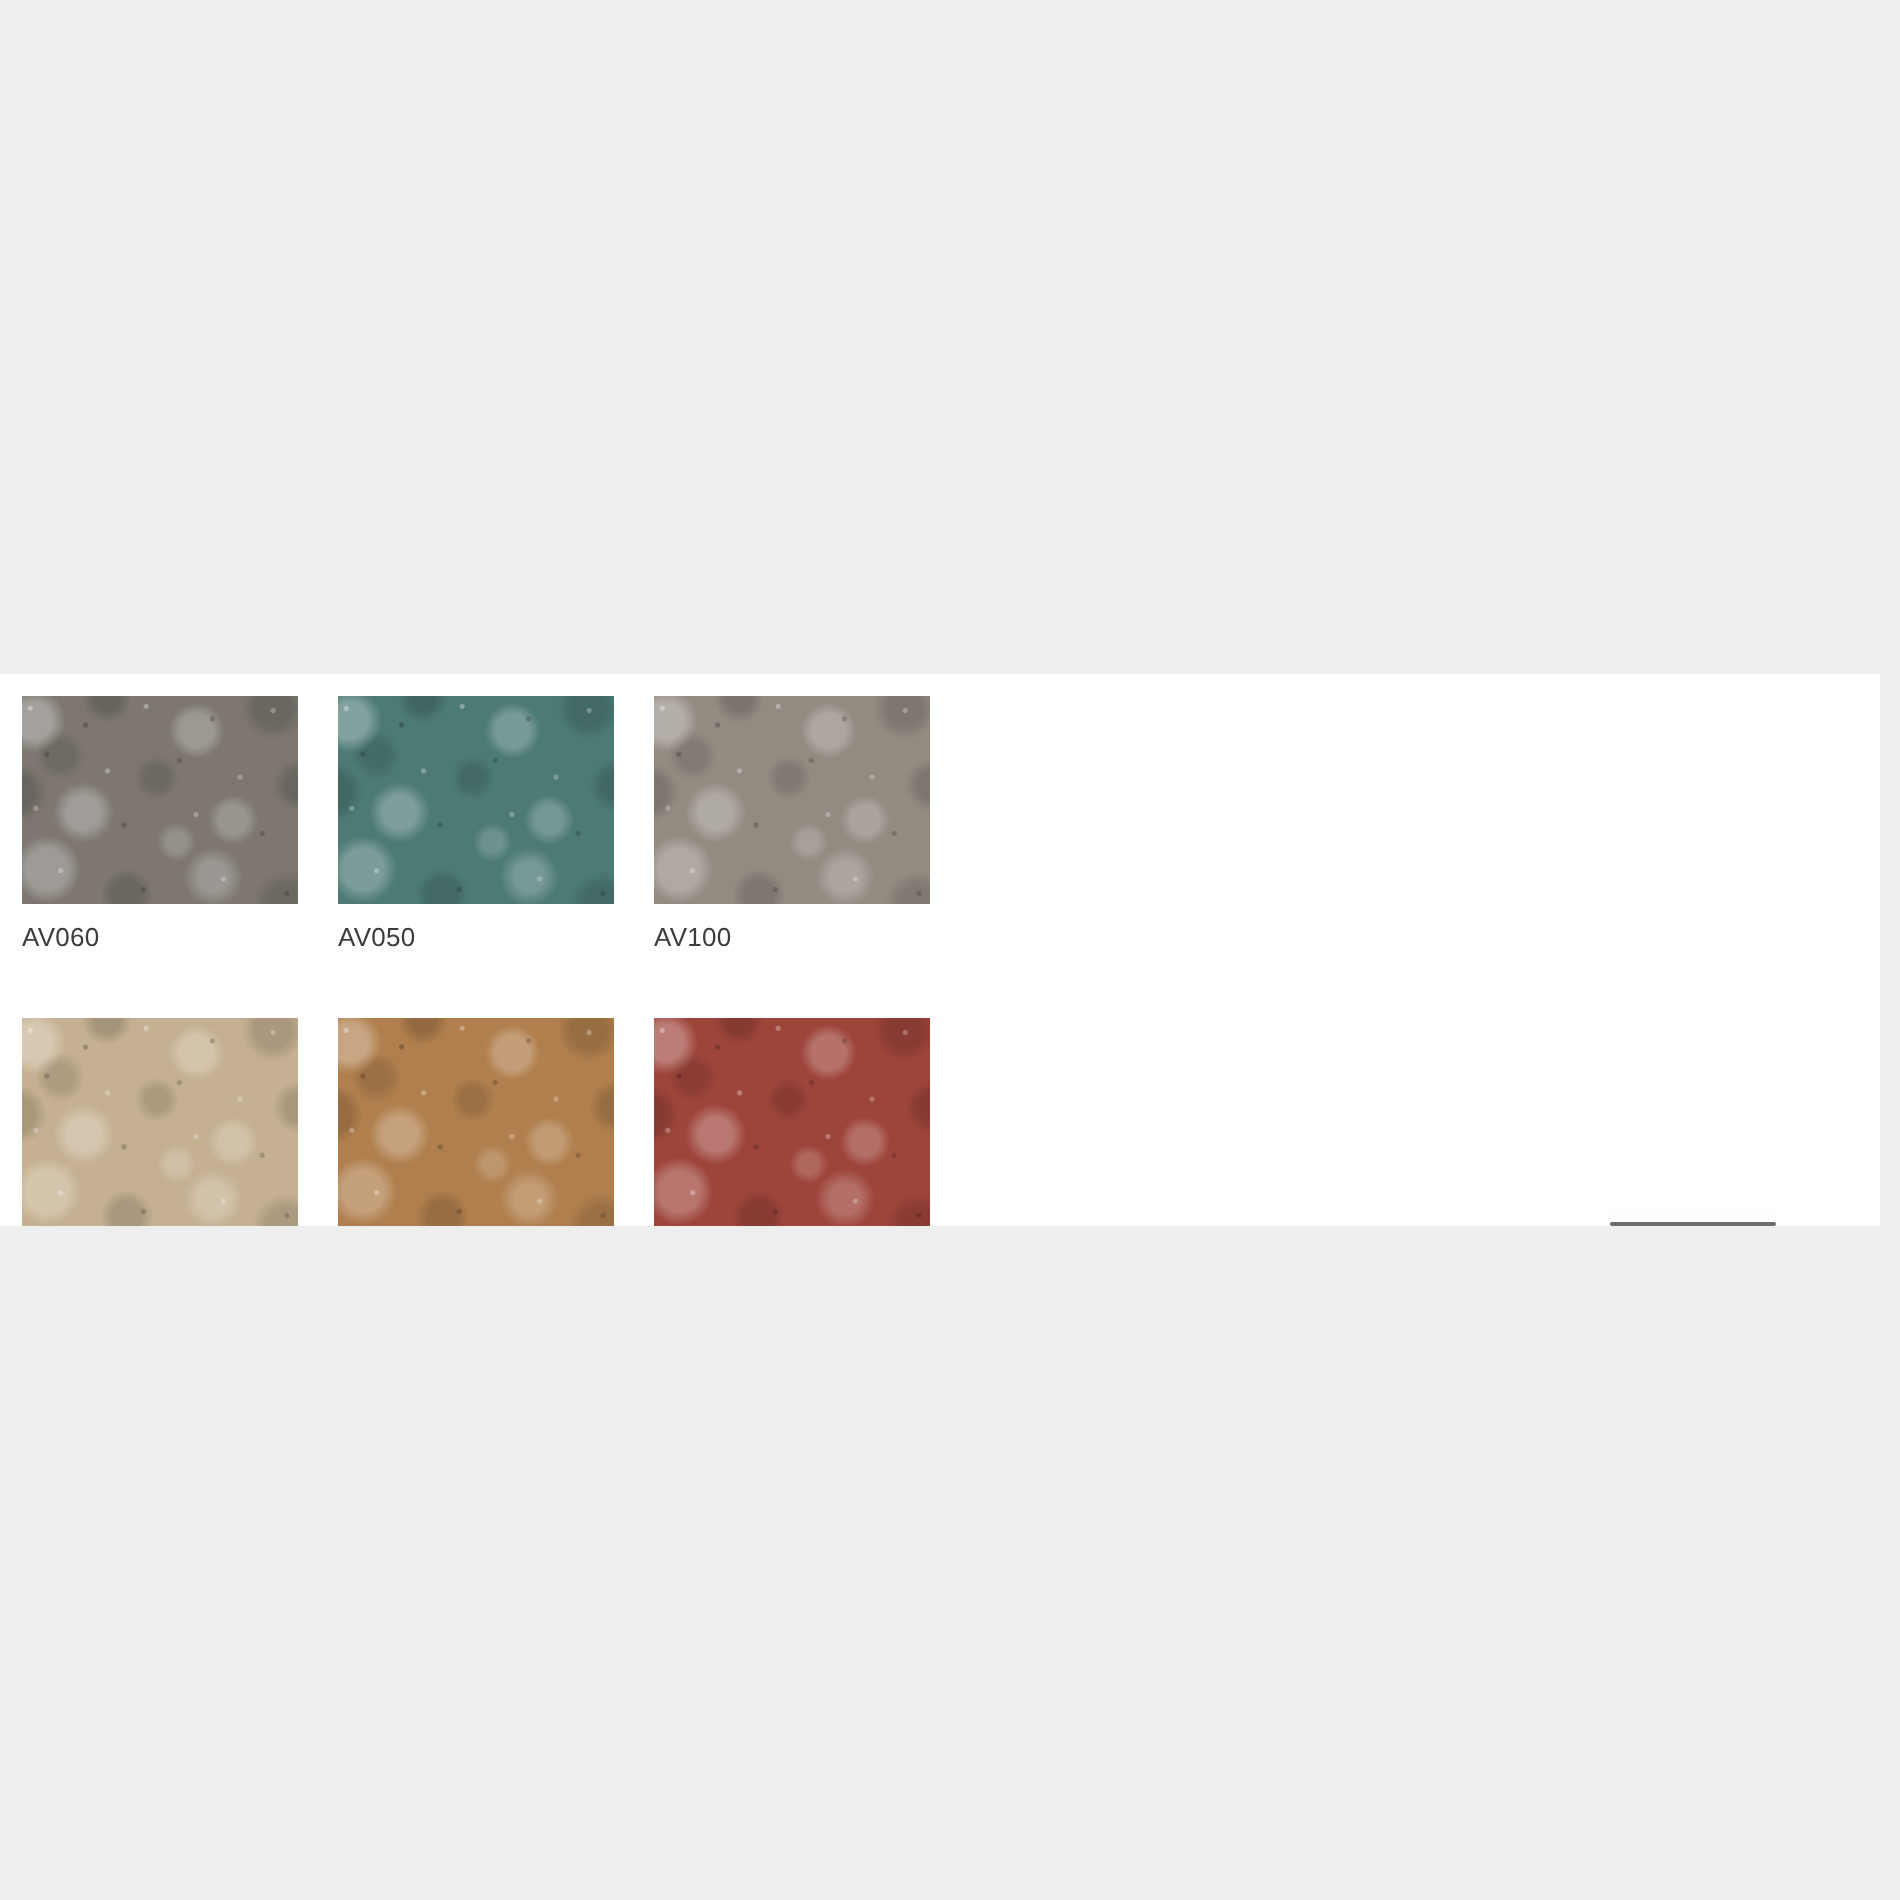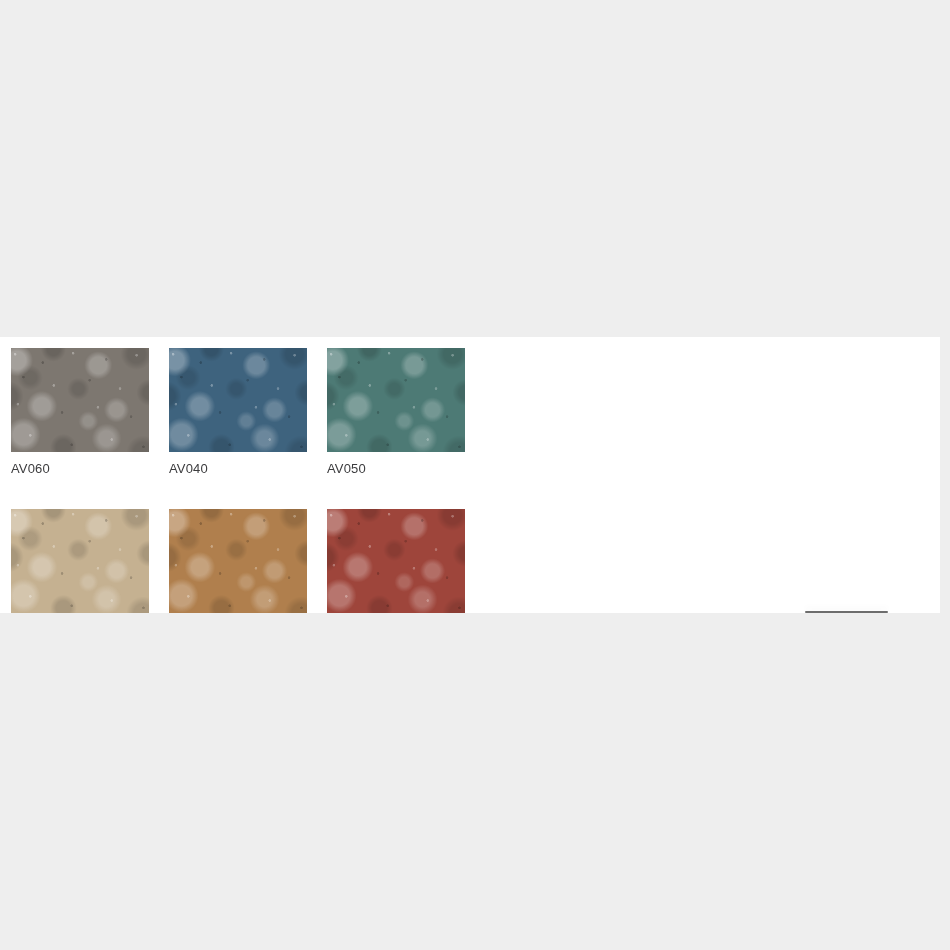--- a/index.html
+++ b/index.html
@@ -156,26 +156,26 @@
   <div class="bottom-filler"></div>
 
   <div class="panel">
     <div class="swatch-grid" id="swatch-grid">
         <div class="swatch-row">
           <div class="swatch-cell">
             <div class="swatch-chip" style="background-color: rgb(125, 119, 112);"></div>
             <div class="swatch-label">AV060</div>
           </div>
           <div class="swatch-cell">
-            <div class="swatch-chip" style="background-color: rgb(62, 99, 126);"></div>
-            <div class="swatch-label">AV040</div>
+            <div class="swatch-chip" style="background-color: rgb(77, 122, 117);"></div>
+            <div class="swatch-label">AV050</div>
           </div>
           <div class="swatch-cell">
-            <div class="swatch-chip" style="background-color: rgb(77, 122, 117);"></div>
-            <div class="swatch-label">AV050</div>
+            <div class="swatch-chip" style="background-color: rgb(147, 139, 130);"></div>
+            <div class="swatch-label">AV100</div>
           </div>
         </div>
         <div class="swatch-row">
           <div class="swatch-cell">
             <div class="swatch-chip" style="background-color: rgb(197, 177, 145);"></div>
           </div>
           <div class="swatch-cell">
             <div class="swatch-chip" style="background-color: rgb(176, 127, 77);"></div>
           </div>
           <div class="swatch-cell">

